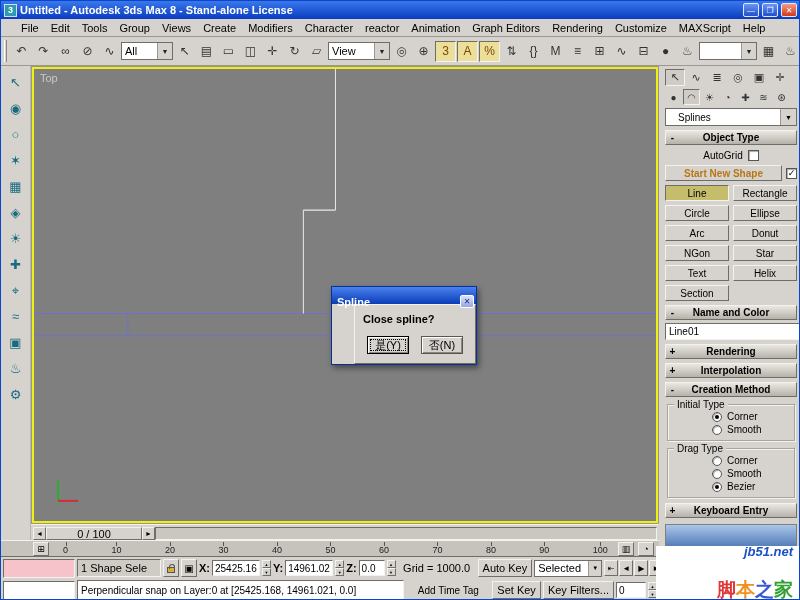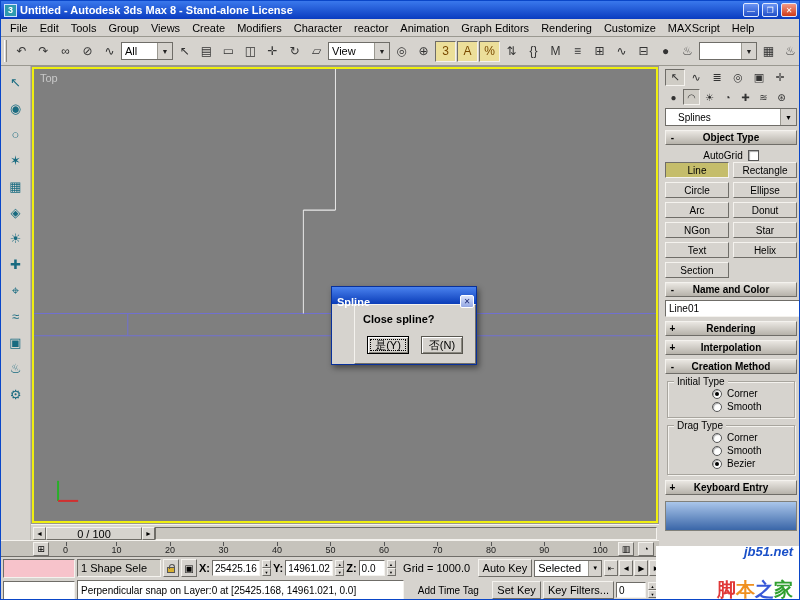--- a/index.html
+++ b/index.html
@@ -10,21 +10,21 @@
   .raised{background:#d6d3ce;border:1px solid;border-color:#f4f2ee #6f6d68 #6f6d68 #f4f2ee;}
 
   
   .titlebar{position:absolute;left:0;top:0;width:100%;height:18px;background:linear-gradient(to bottom,#3a78ec,#0a3cc0);display:flex;align-items:center;gap:3px;padding:0 2px 0 3px;}
   .title-icon{width:13px;height:13px;background:#2e9ab0;color:#fff;font-size:9px;font-weight:bold;display:flex;align-items:center;justify-content:center;border:1px solid #cfe0ff;flex:none;}
   .title-text{flex:1;color:#fff;font-weight:bold;white-space:nowrap;overflow:hidden;}
   .win-btn{width:16px;height:14px;flex:none;color:#fff;font-size:8px;display:flex;align-items:center;justify-content:center;border:1px solid #dfe8ff;border-radius:2px;background:linear-gradient(#6a94f4,#2250c8);}
   .win-btn.close{background:linear-gradient(#f49a86,#cf3a18);}
 
   
-  .menubar{position:absolute;left:0;top:18px;width:100%;height:18px;background:#d6d3ce;border-bottom:1px solid #9a9890;display:flex;align-items:center;padding-left:3px;}
+  .menubar{position:absolute;left:0;top:18px;width:100%;height:18px;background:#d6d3ce;border-bottom:1px solid #9a9890;display:flex;align-items:center;padding-left:14px;}
   .menu-item{padding:2px 6px;white-space:nowrap;}
 
   
   .toolbar{position:absolute;left:0;top:36px;width:100%;height:29px;background:#d6d3ce;border-bottom:1px solid #9a9890;display:flex;align-items:center;gap:1px;padding:0 2px;overflow:hidden;}
   .tb-grip{width:3px;height:22px;border-left:1px solid #fff;border-right:1px solid #8a8880;margin:0 3px 0 1px;flex:none;}
   .tb-icon{width:21px;height:21px;flex:none;display:flex;align-items:center;justify-content:center;font-size:12px;color:#333;}
   .tb-icon.active{background:#ecdf9a;border:1px solid;border-color:#6f6d68 #f4f2ee #f4f2ee #6f6d68;color:#7a4a00;}
   .tb-select{height:18px;background:#fff;border:1px solid #6f6d68;display:flex;align-items:center;padding-left:3px;flex:none;}
   .tb-select .dd{margin-left:auto;width:15px;height:100%;background:#d6d3ce;border-left:1px solid #9a9890;display:flex;align-items:center;justify-content:center;font-size:7px;color:#222;}
 
@@ -281,20 +281,24 @@
     </div>
 
     <div class="rollout">
       <span class="sign">-</span>
       <span class="lbl">Object Type</span>
     </div>
     <div class="autogrid-row">
       <span>AutoGrid</span>
       <span class="checkbox"></span>
     </div>
+    <div class="sns-row">
+      <div class="sns-btn raised">Start New Shape</div>
+      <span class="checkbox">✓</span>
+    </div>
     <div class="shape-grid">
 
     <div class="shape-btn raised active">Line</div>
         <div class="shape-btn raised">Rectangle</div>
         <div class="shape-btn raised">Circle</div>
         <div class="shape-btn raised">Ellipse</div>
         <div class="shape-btn raised">Arc</div>
         <div class="shape-btn raised">Donut</div>
         <div class="shape-btn raised">NGon</div>
         <div class="shape-btn raised">Star</div>

